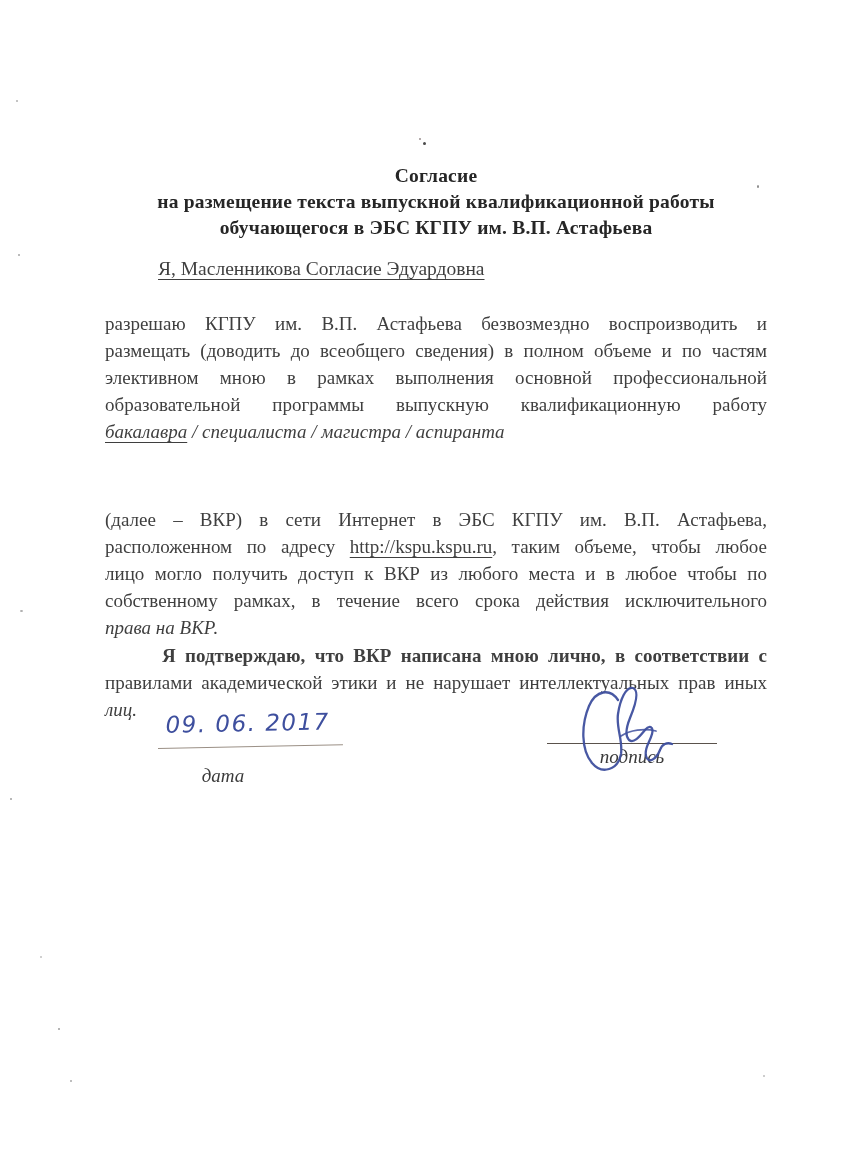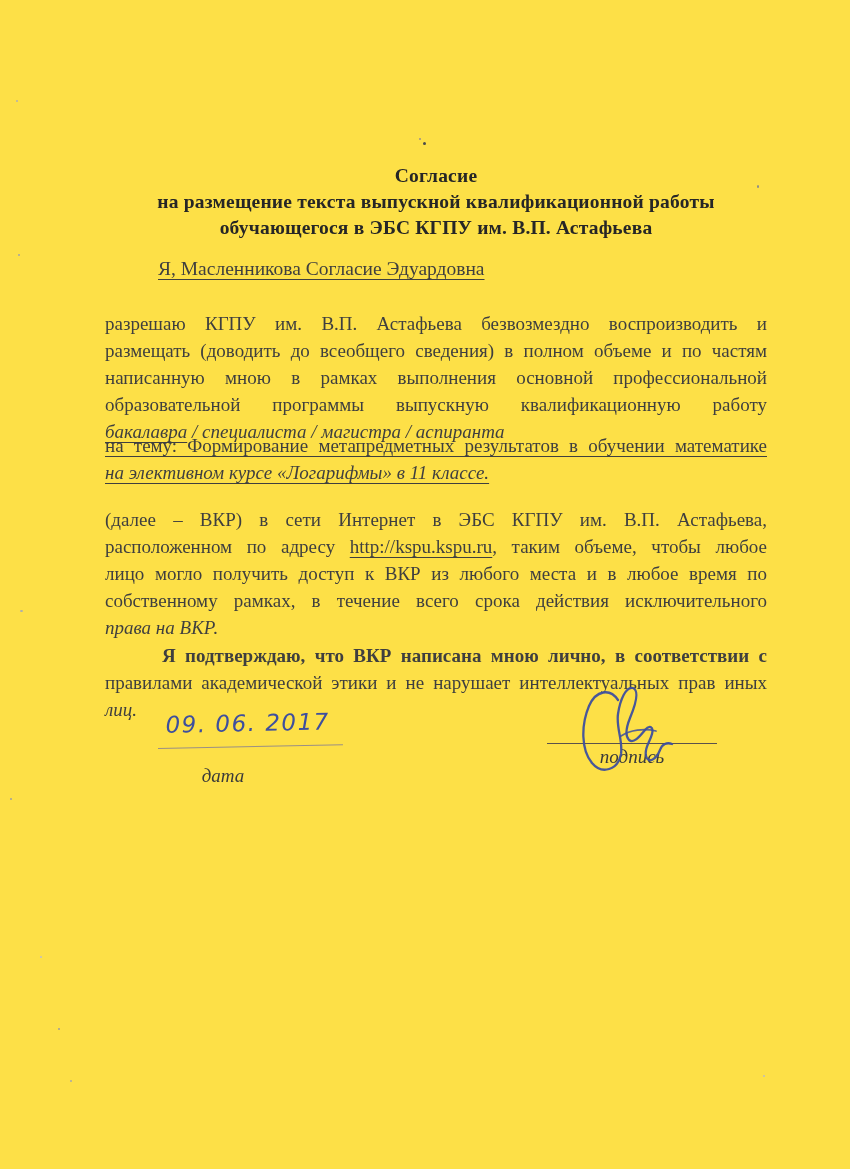--- a/index.html
+++ b/index.html
@@ -1,19 +1,19 @@
 <!DOCTYPE html>
 <html lang="ru"><head>
 <meta charset="utf-8">
 <style>
   html,body{margin:0;padding:0;background:#e8e8e8;}
   .page{
     position:relative;
     width:850px;height:1169px;
-    background:#fde047;
+    background:#ffffff;
     overflow:hidden;
     font-family:"Liberation Serif","DejaVu Serif",serif;
     color:#3f3f3f;
     margin:0 auto;
   }
   .abs{position:absolute;}
   .content-col{left:105px;width:662px;}
   .doc-title{
     top:163px;
     text-align:center;
@@ -78,34 +78,30 @@
     <div>обучающегося в ЭБС КГПУ им. В.П. Астафьева</div>
   </div>
 
   <div class="abs content-col declarant">
     <span class="u">Я, Масленникова Согласие Эдуардовна</span>
   </div>
 
   <div class="abs content-col p-permission">
     <div class="line jline">разрешаю КГПУ им. В.П. Астафьева безвозмездно воспроизводить и</div>
     <div class="line jline">размещать (доводить до всеобщего сведения) в полном объеме и по частям</div>
-    <div class="line jline">написанную мною в рамках выполнения основной профессиональной</div>
+    <div class="line jline">элективном мною в рамках выполнения основной профессиональной</div>
     <div class="line jline">образовательной программы выпускную квалификационную работу</div>
     <div class="line lline"><span class="u">бакалавра</span><span> / специалиста / магистра / аспиранта</span></div>
   </div>
 
-  <div class="abs content-col p-topic">
-    <div class="line jline u">на тему: Формирование метапредметных результатов в обучении математике</div>
-    <div class="line lline u">на элективном курсе «Логарифмы» в 11 классе.</div>
-  </div>
 
   <div class="abs content-col p-placement">
     <div class="line jline">(далее – ВКР) в сети Интернет в ЭБС КГПУ им. В.П. Астафьева,</div>
     <div class="line jline"><span>расположенном по адресу </span><span class="u">http://kspu.kspu.ru</span><span>, таким объеме, чтобы любое</span></div>
-    <div class="line jline">лицо могло получить доступ к ВКР из любого места и в любое время по</div>
+    <div class="line jline">лицо могло получить доступ к ВКР из любого места и в любое чтобы по</div>
     <div class="line jline">собственному рамках, в течение всего срока действия исключительного</div>
     <div class="line lline">права на ВКР.</div>
   </div>
 
   <div class="abs content-col p-confirmation">
     <div class="line jline indent">Я подтверждаю, что ВКР написана мною лично, в соответствии с</div>
     <div class="line jline">правилами академической этики и не нарушает интеллектуальных прав иных</div>
     <div class="line lline">лиц.</div>
   </div>
 

